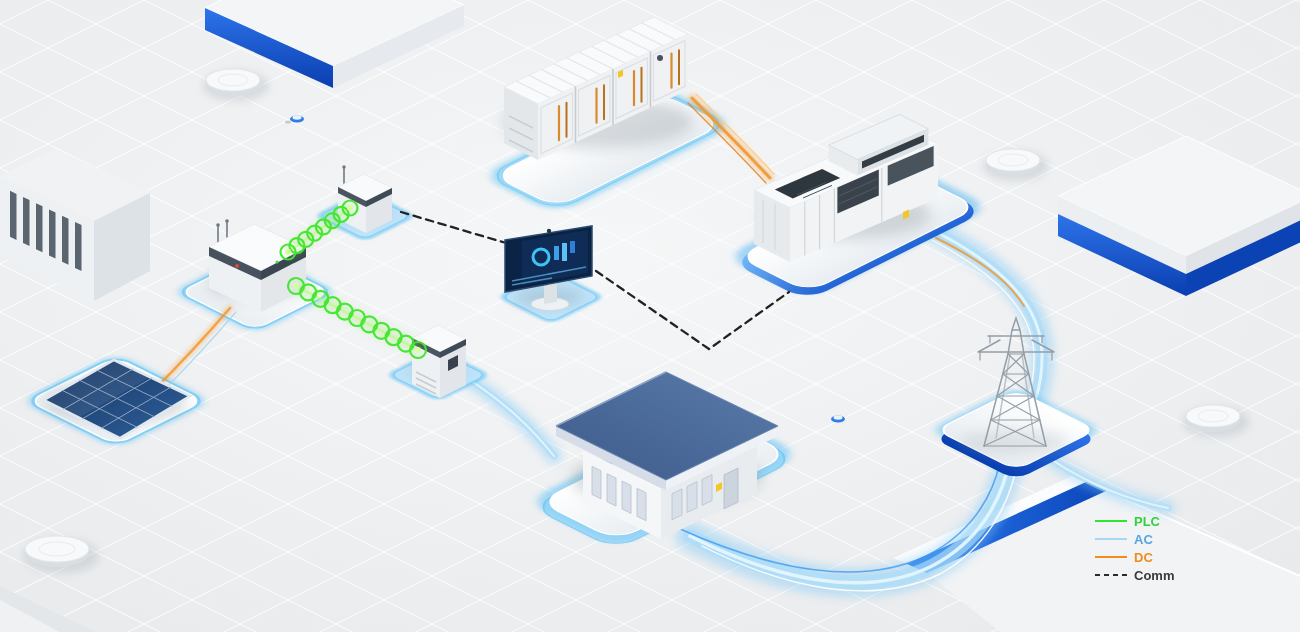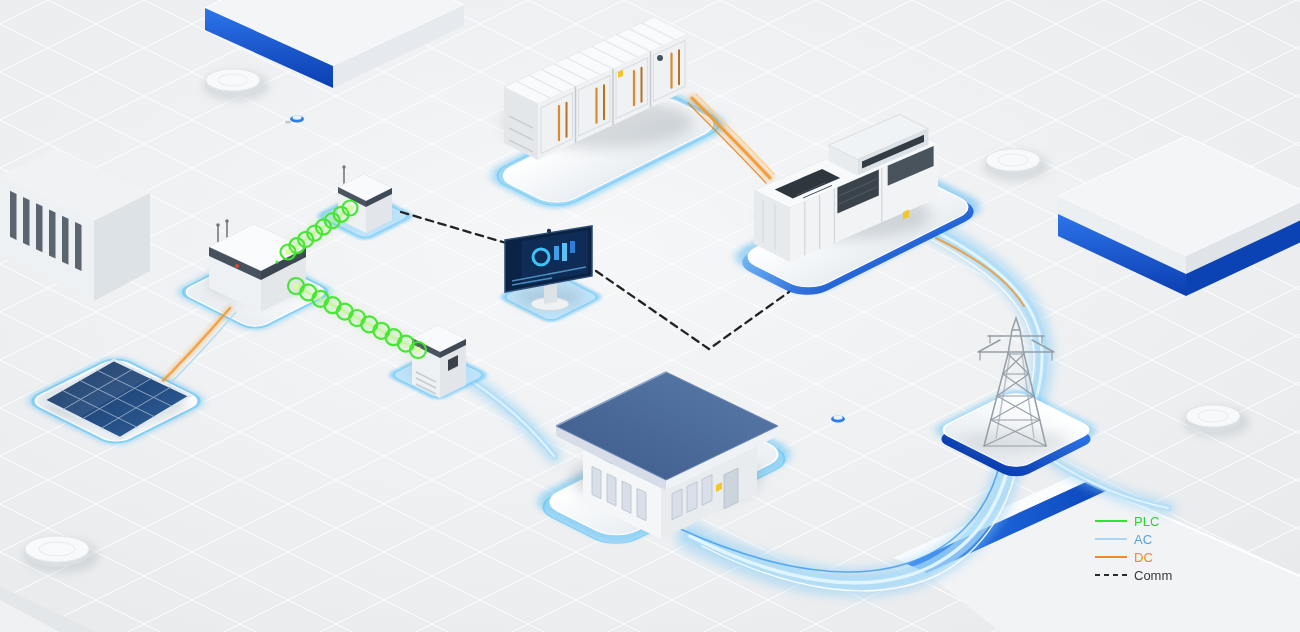--- a/index.html
+++ b/index.html
@@ -1,17 +1,17 @@
 <!DOCTYPE html>
 <html><head>
 <meta charset="utf-8">
 <title>Diagram</title>
 <style>
   html,body{margin:0;padding:0;background:#dde0e3;}
-  #stage{width:1300px;height:632px;overflow:hidden;position:relative;background:#e8eaec;}
+  #stage{width:1300px;height:632px;overflow:hidden;position:relative;background:#e8eaec;font-weight:bold;}
   svg{display:block;}
   text{font-family:"Liberation Sans",sans-serif;font-size:13px;}
 </style>
 </head>
 <body>
 
 <div id="stage">
 <svg width="1300" height="632" viewBox="0 0 1300 632" xmlns="http://www.w3.org/2000/svg">
 <defs>
   <linearGradient id="gBlueFace" x1="0" y1="0" x2="0" y2="1">

